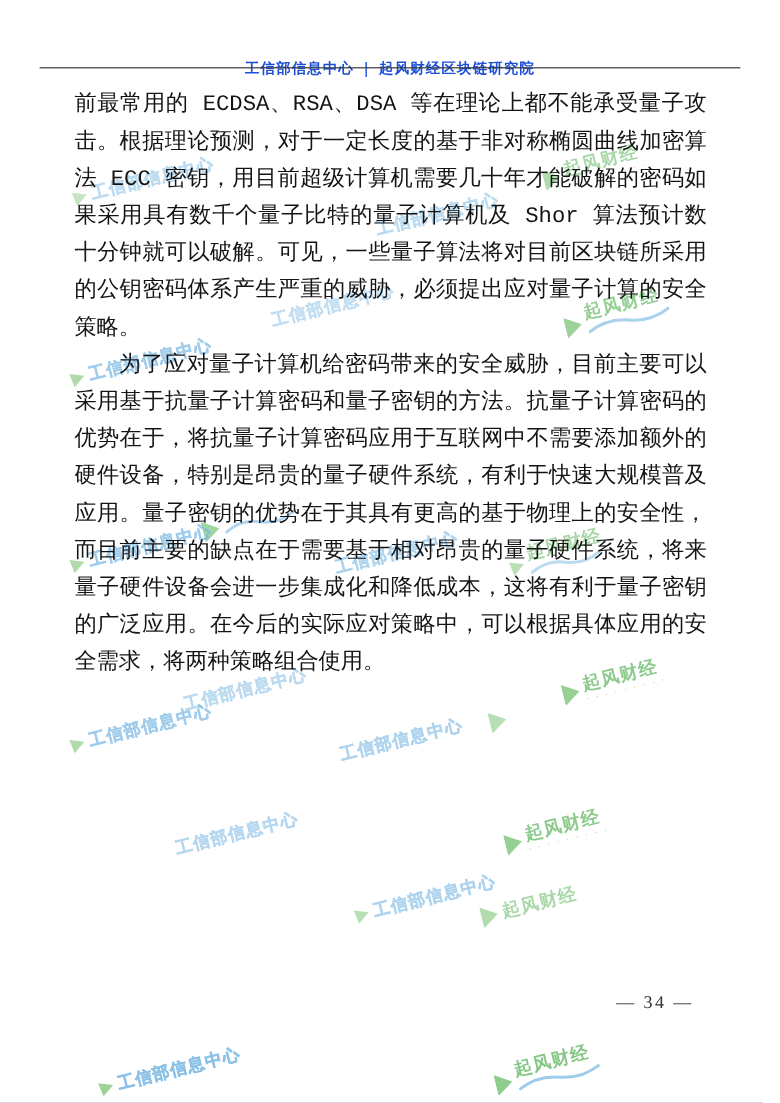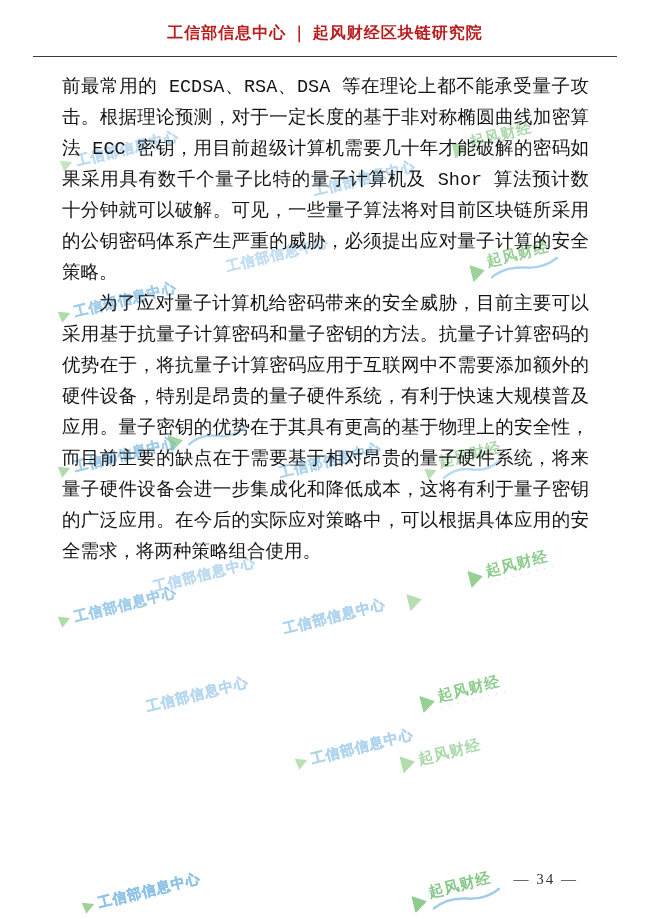--- a/index.html
+++ b/index.html
@@ -12,24 +12,24 @@
     font-family:"Liberation Serif","DejaVu Serif",serif;
     color:#1c1c1c;
   }
   
   .header{
     position:absolute;left:0;top:0;width:100%;
     text-align:center;
   }
   .header-title{
     display:inline-block;
-    margin-top:23px;
-    font-size:16px;
+    margin-top:49px;
+    font-size:12px;
     font-weight:bold;
-    color:#b91c1c;
+    color:#1d4ed8;
     letter-spacing:1px;
   }
   .header-rule{
     position:absolute;left:33px;right:33px;top:56px;
     border-bottom:1.6px solid #3a3a3a;
   }
   
   .body-text{
     position:absolute;left:62px;top:72px;width:527px;
     font-size:18.5px;
@@ -37,21 +37,20 @@
     text-align:justify;
     color:#141414;
   }
   .body-text p{margin:0;font-family:Liberation Mono, monospace;}
   .body-text p.indent{text-indent:2em;}
   
   .page-number{
     position:absolute;right:72px;top:828px;
     font-size:15px;color:#333;
     letter-spacing:2px;
-    margin-top:43px;
   }
   
   .wm{
     position:absolute;
     display:flex;align-items:center;gap:4px;
     transform:rotate(-14deg);
     pointer-events:none;
     white-space:nowrap;
   }
   .wm-col{display:flex;flex-direction:column;align-items:flex-start;line-height:1;}

